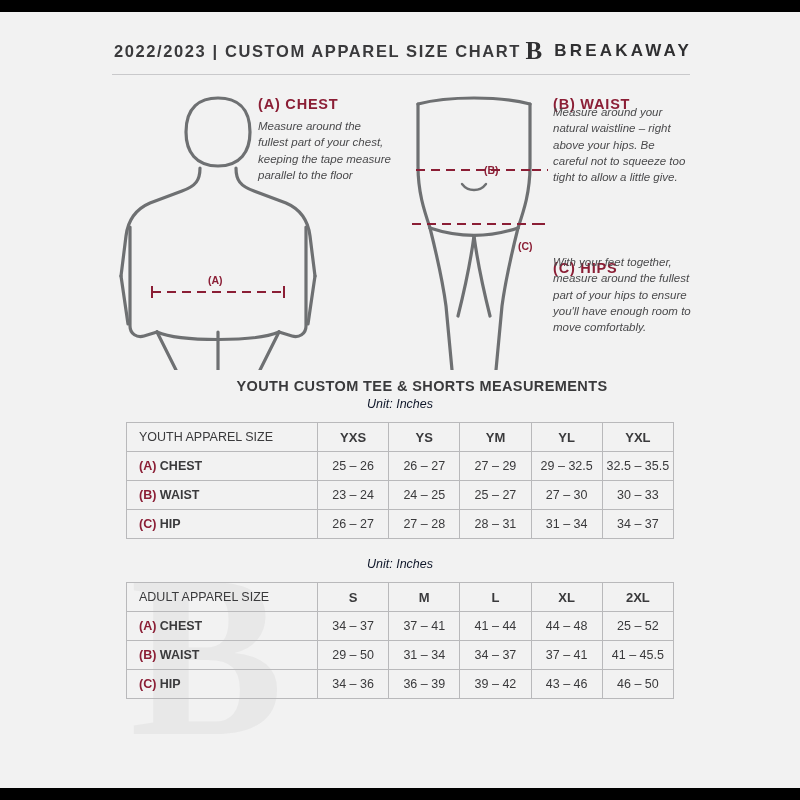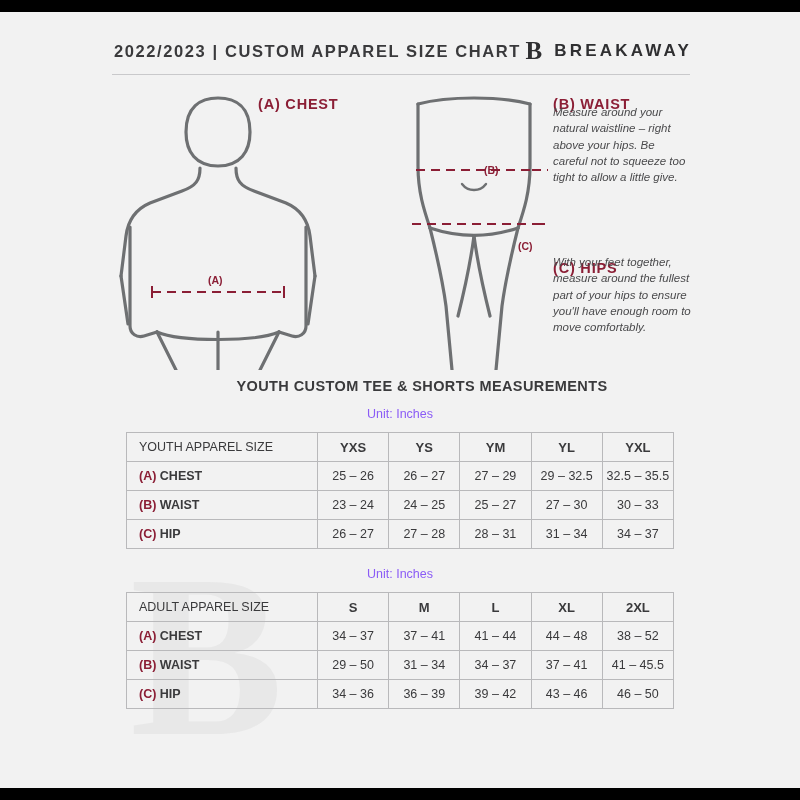--- a/index.html
+++ b/index.html
@@ -128,22 +128,23 @@
     text-align: center;
     font-size: 14.5px;
     font-weight: bold;
     letter-spacing: .4px;
     color: #3a3a3c;
     padding-left: 44px;
   }
   .tbl-unit {
     text-align: center;
     font-size: 12.5px;
-    color: #8b5cf6;
-    margin-top: 13px;
+    font-style: italic;
+    color: #0f172a;
+    margin-top: 3px;
   }
   table.size {
     border-collapse: collapse;
     margin: 11px auto 0 auto;
     width: 548px;
     table-layout: fixed;
   }
   table.size th, table.size td {
     border: 1px solid #b9b9bb;
     height: 28px;
@@ -228,20 +229,21 @@
           <line x1="532" y1="90" x2="548" y2="90"></line>
           <line x1="536" y1="144" x2="548" y2="144"></line>
         </g>
       </svg>
 
       <div class="marker marker-a">(A)</div>
       <div class="marker marker-b">(B)</div>
       <div class="marker marker-c">(C)</div>
 
       <div class="callout-title chest-title">(A) CHEST</div>
+      <div class="callout-body chest-body">Measure around the fullest part of your chest, keeping the tape measure parallel to the floor</div>
 
       <div class="callout-title waist-title">(B) WAIST</div>
       <div class="callout-body waist-body">Measure around your natural waistline – right above your hips. Be careful not to squeeze too tight to allow a little give.</div>
 
       <div class="callout-title hips-title">(C) HIPS</div>
       <div class="callout-body hips-body">With your feet together, measure around the fullest part of your hips to ensure you'll have enough room to move comfortably.</div>
     </div>
 
     <div class="table-block tbl-youth">
       <div class="tbl-title">YOUTH CUSTOM TEE &amp; SHORTS MEASUREMENTS</div>
@@ -311,21 +313,21 @@
         <tbody>
           <tr>
             <td class="rowhead">
               <span class="tag">(A)</span>
               <span class="lbl">CHEST</span>
             </td>
             <td class="val">34 – 37</td>
             <td class="val">37 – 41</td>
             <td class="val">41 – 44</td>
             <td class="val">44 – 48</td>
-            <td class="val">38 – 52</td>
+            <td class="val">25 – 52</td>
           </tr>
           <tr>
             <td class="rowhead">
               <span class="tag">(B)</span>
               <span class="lbl">WAIST</span>
             </td>
             <td class="val">29 – 50</td>
             <td class="val">31 – 34</td>
             <td class="val">34 – 37</td>
             <td class="val">37 – 41</td>

